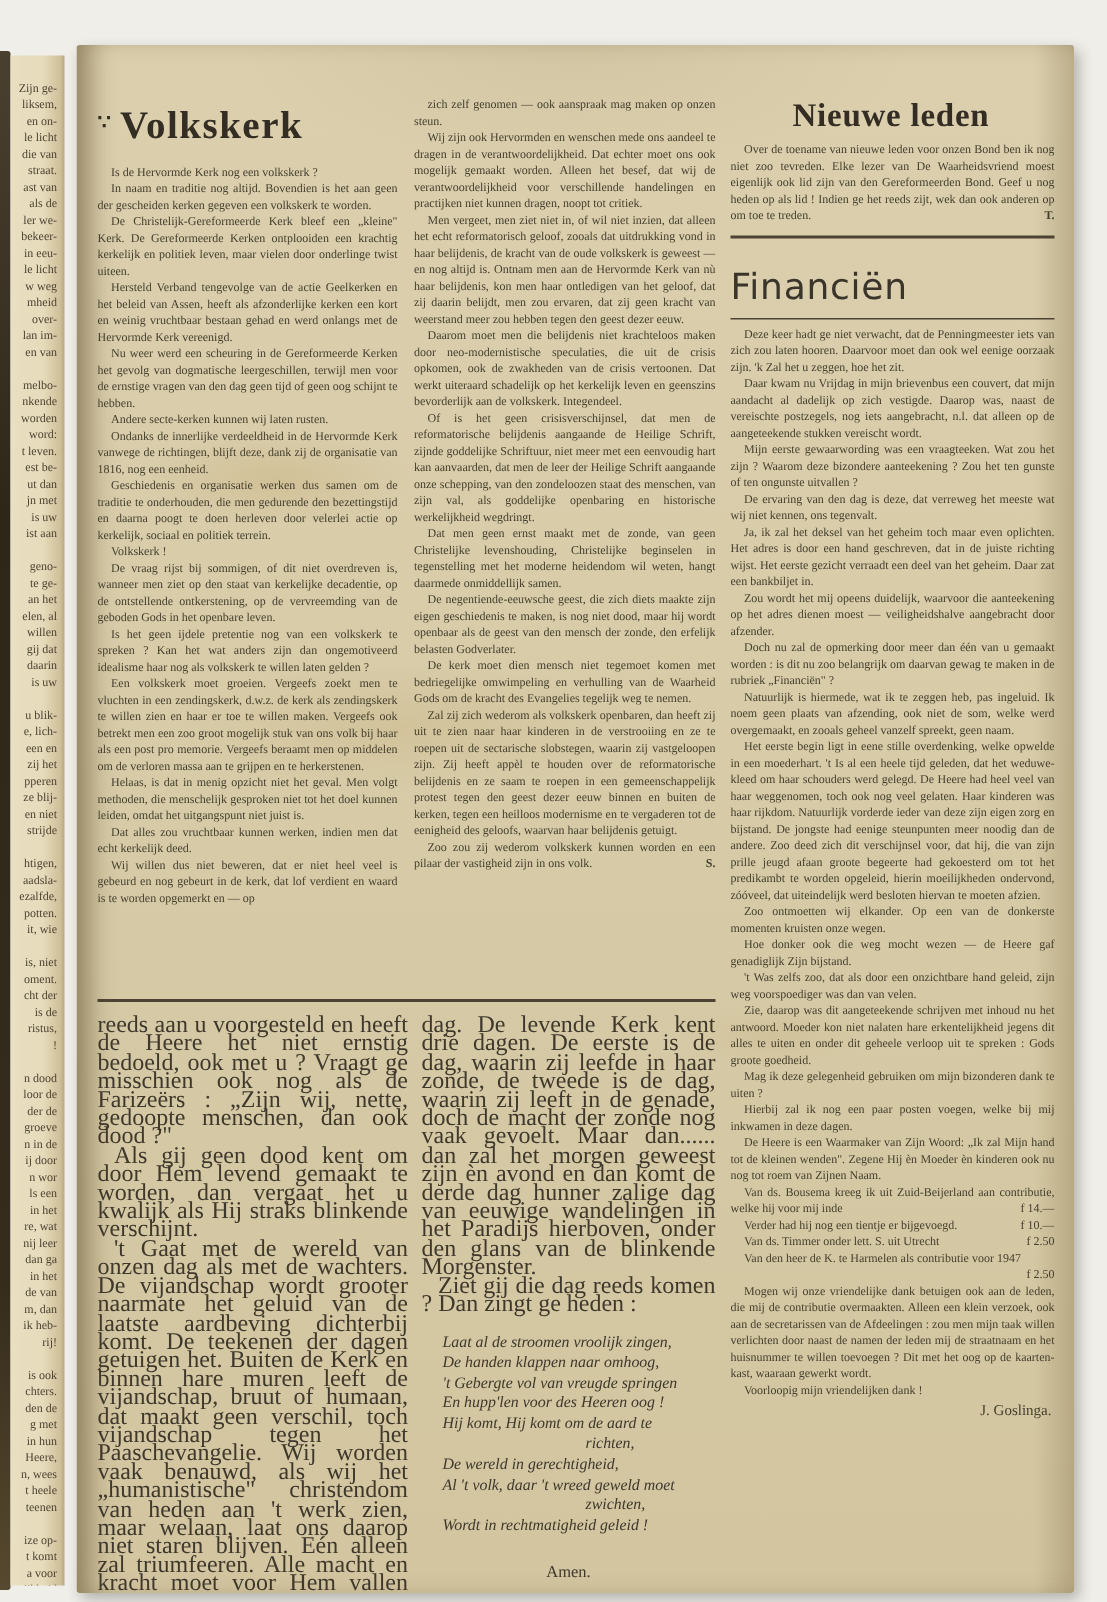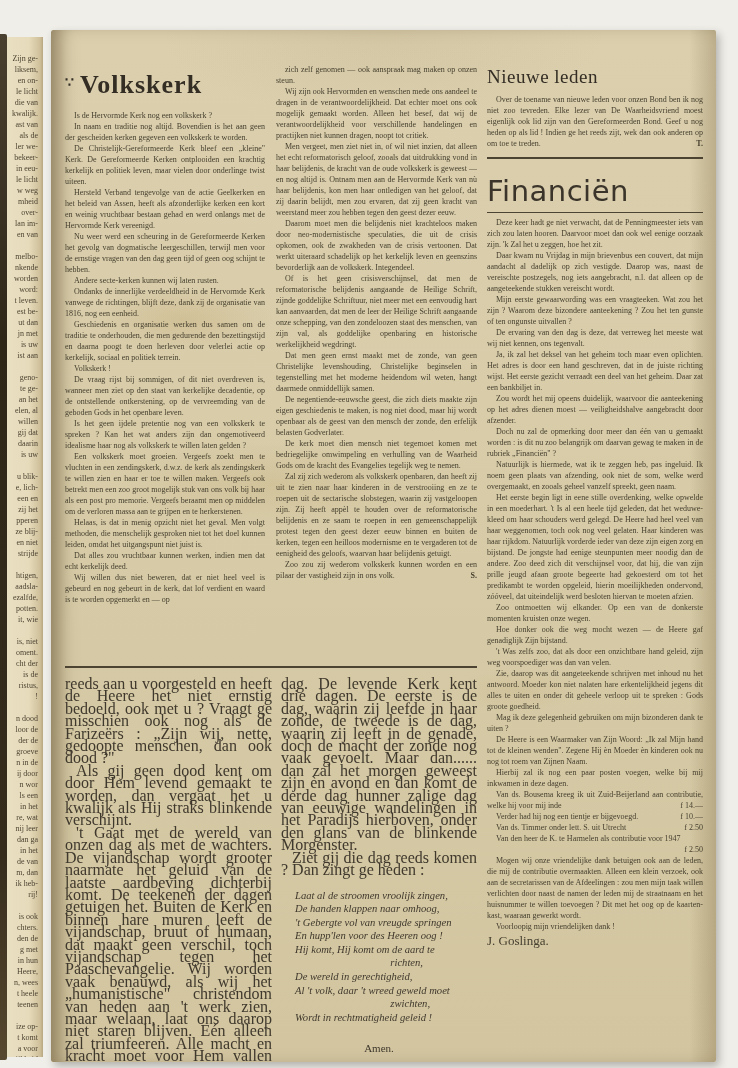--- a/index.html
+++ b/index.html
@@ -54,38 +54,38 @@
   h1.vk-title{
     margin:4px 0 10px 0;font-size:26px;line-height:30px;font-weight:bold;
     color:#332d24;letter-spacing:1px;font-family:"Liberation Serif",serif;
   }
   h1.vk-title .orn{font-size:14px;vertical-align:6px;margin-right:6px;letter-spacing:0;}
 
   .sig{float:right;font-weight:bold;}
   .sig-line{overflow:hidden;}
 
   h2.nl-title{
-    margin:2px 2px 6px 0;font-size:19px;line-height:22px;font-weight:normal;
-    text-align:left;color:#332d24;letter-spacing:0.5px;
+    margin:2px 2px 6px 0;font-size:22px;line-height:22px;font-weight:bold;
+    text-align:center;color:#332d24;letter-spacing:0.5px;
   }
   .rule-thick{border-top:2.5px solid #4c4333;margin:8px 0;}
   .rule-thin{border-top:1px solid #4c4333;margin:4px 0;}
   .divider{border-top:2.5px solid #4c4333;margin:6px 0 10px 0;}
 
   h2.fin-title{
     margin:16px 0 2px 0;font-family:"DejaVu Sans",sans-serif;font-weight:normal;
-    font-size:29px;line-height:33px;color:#3a342a;letter-spacing:0.5px;
+    font-size:24px;line-height:33px;color:#3a342a;letter-spacing:0.5px;
   }
   .postgiro{
     font-family:"DejaVu Sans",sans-serif;font-size:14px;font-weight:bold;
     text-align:right;color:#3a342a;margin:3px 0 7px 0;
   }
   .donation{overflow:hidden;}
   .donation .amt{float:right;}
-  .sig-right{font-size:13px;line-height:11px;text-align:left;margin:3px 2px 0 0;color:#46402f;}
+  .sig-right{font-size:10px;line-height:11px;text-align:right;margin:3px 2px 0 0;color:#46402f;}
   .page-num{
     position:absolute;right:6px;bottom:-26px;
     font-family:"DejaVu Sans",sans-serif;font-weight:bold;font-size:14px;color:#332d24;
   }
 
   
   .bottom-section{display:flex;margin-top:10px;}
   .bcolA{width:207px;flex:0 0 207px;margin-right:9px;}
   .bcolB{width:196px;flex:0 0 196px;}
   .body-lg p{
@@ -107,21 +107,21 @@
 
 <div class="edge-dark"></div>
 
 <div class="prev-page">
   <div class="strip-lines">
       <div class="strip-line">Zijn ge-</div>
       <div class="strip-line">liksem,</div>
       <div class="strip-line">en on-</div>
       <div class="strip-line">le licht</div>
       <div class="strip-line">die van</div>
-      <div class="strip-line">kwalijk.</div>
+      <div class="strip-line">straat.</div>
       <div class="strip-line">ast van</div>
       <div class="strip-line">als de</div>
       <div class="strip-line">ler we-</div>
       <div class="strip-line">bekeer-</div>
       <div class="strip-line">in eeu-</div>
       <div class="strip-line">le licht</div>
       <div class="strip-line">w weg</div>
       <div class="strip-line">mheid</div>
       <div class="strip-line">over-</div>
       <div class="strip-line">lan im-</div>
@@ -296,22 +296,22 @@
           <p class="para">Ja, ik zal het deksel van het geheim toch maar even oplichten. Het adres is door een hand geschreven, dat in de juiste richting wijst. Het eerste gezicht verraadt een deel van het geheim. Daar zat een bankbiljet in.</p>
           <p class="para">Zou wordt het mij opeens duidelijk, waarvoor die aanteekening op het adres dienen moest — veiligheidshalve aangebracht door afzender.</p>
           <p class="para">Doch nu zal de opmerking door meer dan één van u gemaakt worden : is dit nu zoo belangrijk om daarvan gewag te maken in de rubriek „Financiën" ?</p>
           <p class="para">Natuurlijk is hiermede, wat ik te zeggen heb, pas ingeluid. Ik noem geen plaats van afzending, ook niet de som, welke werd overgemaakt, en zooals geheel vanzelf spreekt, geen naam.</p>
           <p class="para">Het eerste begin ligt in eene stille overdenking, welke opwelde in een moederhart. 't Is al een heele tijd geleden, dat het weduwe-kleed om haar schouders werd gelegd. De Heere had heel veel van haar weggenomen, toch ook nog veel gelaten. Haar kinderen was haar rijkdom. Natuurlijk vorderde ieder van deze zijn eigen zorg en bijstand. De jongste had eenige steunpunten meer noodig dan de andere. Zoo deed zich dit verschijnsel voor, dat hij, die van zijn prille jeugd afaan groote begeerte had gekoesterd om tot het predikambt te worden opgeleid, hierin moeilijkheden ondervond, zóóveel, dat uiteindelijk werd besloten hiervan te moeten afzien.</p>
           <p class="para">Zoo ontmoetten wij elkander. Op een van de donkerste momenten kruisten onze wegen.</p>
           <p class="para">Hoe donker ook die weg mocht wezen — de Heere gaf genadiglijk Zijn bijstand.</p>
           <p class="para">'t Was zelfs zoo, dat als door een onzichtbare hand geleid, zijn weg voorspoediger was dan van velen.</p>
           <p class="para">Zie, daarop was dit aangeteekende schrijven met inhoud nu het antwoord. Moeder kon niet nalaten hare erkentelijkheid jegens dit alles te uiten en onder dit geheele verloop uit te spreken : Gods groote goedheid.</p>
           <p class="para">Mag ik deze gelegenheid gebruiken om mijn bizonderen dank te uiten ?</p>
+          <p class="para">Hierbij zal ik nog een paar posten voegen, welke bij mij inkwamen in deze dagen.</p>
           <p class="para">De Heere is een Waarmaker van Zijn Woord: „Ik zal Mijn hand tot de kleinen wenden". Zegene Hij èn Moeder èn kinderen ook nu nog tot roem van Zijnen Naam.</p>
-          <p class="para">Hierbij zal ik nog een paar posten voegen, welke bij mij inkwamen in deze dagen.</p>
         </div>
       <div class="body-sm">
           <p class="para donation"><span>Van ds. Bousema kreeg ik uit Zuid-Beijerland aan contributie, welke hij voor mij inde</span><span class="amt">f 14.—</span></p>
           <p class="para donation"><span>Verder had hij nog een tientje er bijgevoegd.</span><span class="amt">f 10.—</span></p>
           <p class="para donation"><span>Van ds. Timmer onder lett. S. uit Utrecht</span><span class="amt">f  2.50</span></p>
           <p class="para donation"><span>Van den heer de K. te Harmelen als contributie voor 1947</span><span class="amt">f  2.50</span></p>
         </div>
       <div class="body-sm">
           <p class="para">Mogen wij onze vriendelijke dank betuigen ook aan de leden, die mij de contributie overmaakten. Alleen een klein verzoek, ook aan de secretarissen van de Afdeelingen : zou men mijn taak willen verlichten door naast de namen der leden mij de straatnaam en het huisnummer te willen toevoegen ? Dit met het oog op de kaarten-kast, waaraan gewerkt wordt.</p>
           <p class="para">Voorloopig mijn vriendelijken dank !</p>

